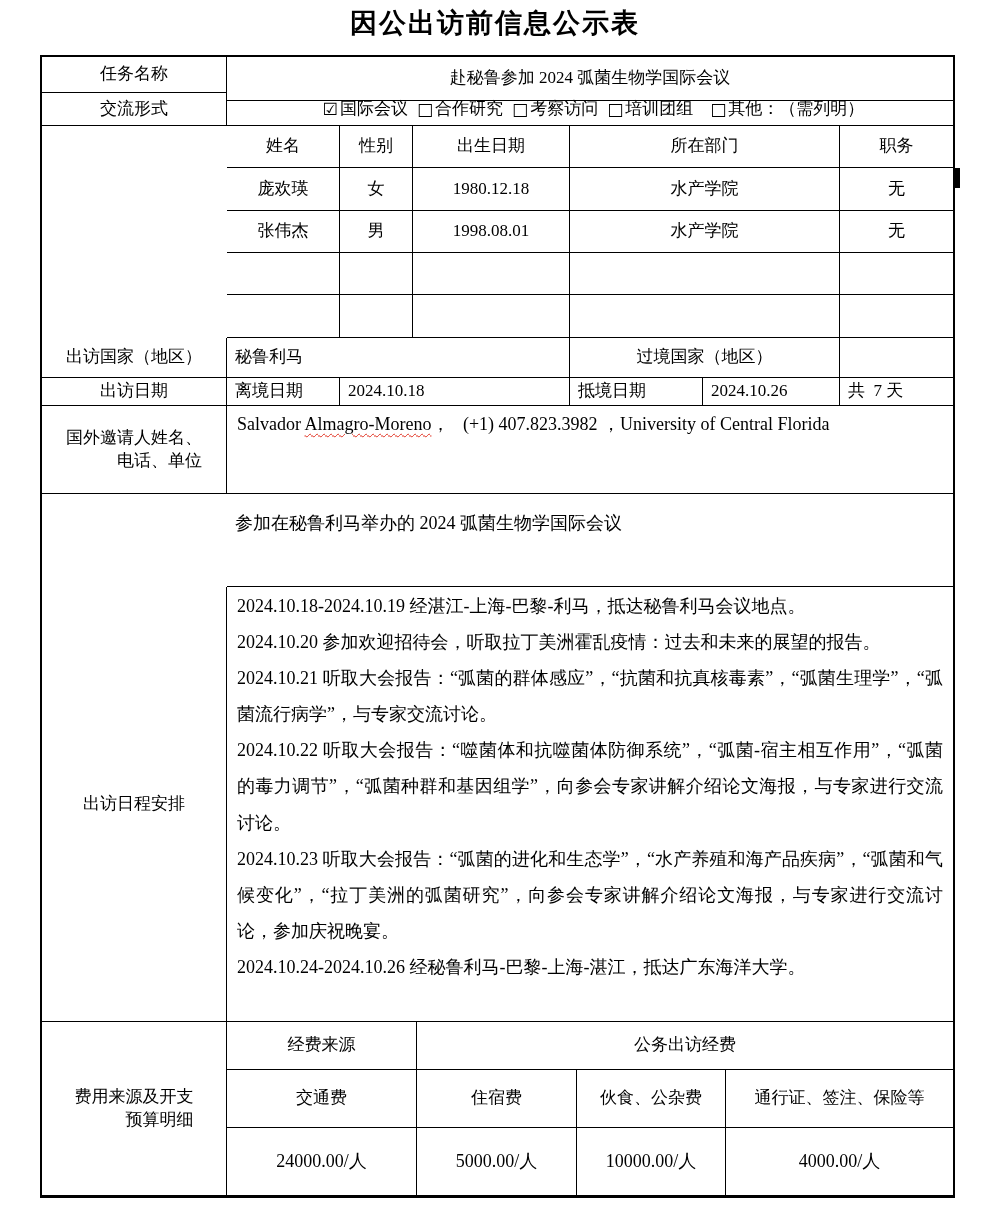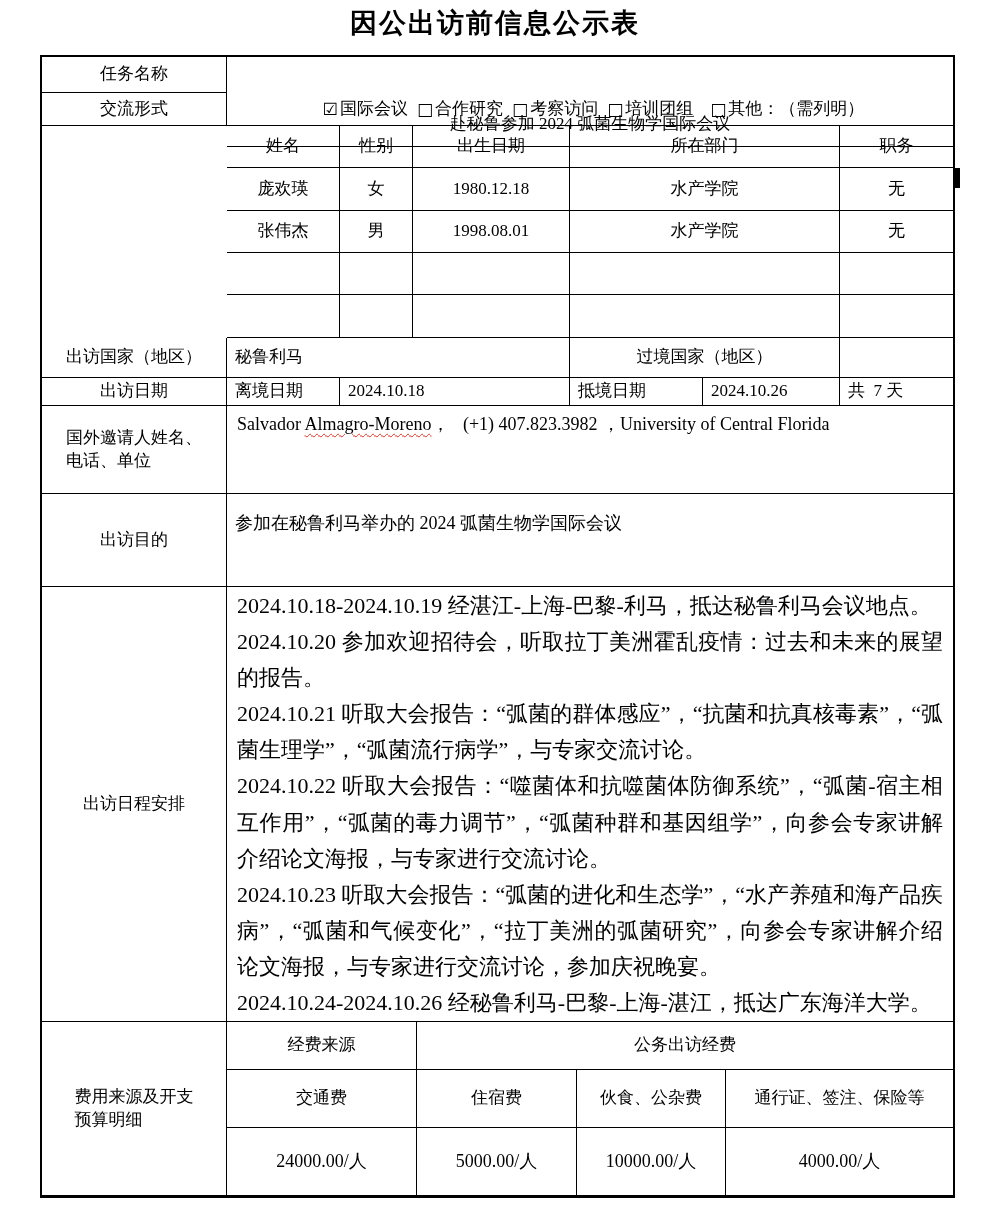--- a/index.html
+++ b/index.html
@@ -10,53 +10,53 @@
   .doc-title{
     position:absolute;left:0;top:5px;width:990px;text-align:center;
     font-size:27px;font-weight:bold;letter-spacing:2px;
   }
   .tbl{
     position:absolute;left:40px;top:55px;width:915px;height:1143px;
     border:2px solid #000;border-bottom-width:3px;box-sizing:border-box;
   }
   .cell{
     position:absolute;box-sizing:border-box;display:flex;
-    align-items:center;justify-content:center;text-align:left;
+    align-items:center;justify-content:center;text-align:right;
     font-size:17px;line-height:1.35;overflow:hidden;
   }
   .br{border-right:1.5px solid #000;}
   .bb{border-bottom:1.5px solid #000;}
   .left{justify-content:flex-start;text-align:left;padding:0 8px;}
   .topleft{align-items:flex-start;justify-content:flex-start;text-align:left;padding:6px 10px;}
   .prewrap{white-space:pre-wrap;}
   .preline{white-space:pre-line;}
   .opts{display:flex;align-items:center;gap:9px;padding-left:7px;}
   .opt{display:flex;align-items:center;}
   .opt-box{font-family:"DejaVu Sans",sans-serif;font-size:17px;margin-right:2px;}
   .opt-last{margin-left:8px;}
   .itin{
     display:block;padding:1px 10px 0 10px;text-align:justify;
-    font-size:22px;line-height:36.1px;
+    font-size:18px;line-height:36.1px;
   }
   .itin p{margin:0;}
   .inviter-text{font-size:18px;line-height:1.4;}
   .spell{text-decoration:underline wavy #e03020 1px;text-underline-offset:3px;}
   .fee-val{font-size:18px;}
   .purpose-val{align-items:flex-start;padding-top:17px;font-size:18px;}
   .cursor-mark{position:absolute;left:955px;top:168px;width:5px;height:20px;background:#000;}
 </style>
 </head>
 <body>
 
 <div class="doc-title">因公出访前信息公示表</div>
 
 <div class="tbl">
 
   <div class="cell br bb" style="left:0;top:0;width:185px;height:36px;">任务名称</div>
-  <div class="cell bb" style="left:185px;top:0;width:726px;height:44px;margin-top:46px;">赴秘鲁参加 2024 弧菌生物学国际会议</div>
+  <div class="cell bb" style="left:185px;top:0;width:726px;height:44px;">赴秘鲁参加 2024 弧菌生物学国际会议</div>
 
   <div class="cell br bb" style="left:0;top:36px;width:185px;height:33px;">交流形式</div>
   <div class="cell bb opts" style="left:185px;top:36px;width:726px;height:33px;">
     <span class="opt">
         <span class="opt-box">☑</span>
         <span>国际会议</span>
       </span>
     <span class="opt">
         <span class="opt-box">□</span>
         <span>合作研究</span>
@@ -117,21 +117,20 @@
   <div class="cell br bb left" style="left:528px;top:321px;width:133px;height:28px;">抵境日期</div>
   <div class="cell br bb left" style="left:661px;top:321px;width:137px;height:28px;">2024.10.26</div>
   <div class="cell bb left prewrap" style="left:798px;top:321px;width:113px;height:28px;">共  7 天</div>
 
   <div class="cell br bb preline" style="left:0;top:349px;width:185px;height:88px;">国外邀请人姓名、
 电话、单位</div>
   <div class="cell bb topleft" style="left:185px;top:349px;width:726px;height:88px;">
     <span class="inviter-text prewrap"><span>Salvador </span><span class="spell">Almagro-Moreno</span><span>，   (+1) 407.823.3982 ，University of Central Florida</span></span>
   </div>
 
-  <div class="cell br bb" style="left:0;top:437px;width:185px;height:93px;">出访目的</div>
   <div class="cell bb left purpose-val" style="left:185px;top:437px;width:726px;height:93px;">参加在秘鲁利马举办的 2024 弧菌生物学国际会议</div>
 
   <div class="cell br bb" style="left:0;top:530px;width:185px;height:435px;">出访日程安排</div>
   <div class="cell bb itin" style="left:185px;top:530px;width:726px;height:435px;">
     <p>2024.10.18-2024.10.19 经湛江-上海-巴黎-利马，抵达秘鲁利马会议地点。</p>
     <p>2024.10.20 参加欢迎招待会，听取拉丁美洲霍乱疫情：过去和未来的展望的报告。</p>
     <p>2024.10.21 听取大会报告：“弧菌的群体感应”，“抗菌和抗真核毒素”，“弧菌生理学”，“弧菌流行病学”，与专家交流讨论。</p>
     <p>2024.10.22 听取大会报告：“噬菌体和抗噬菌体防御系统”，“弧菌-宿主相互作用”，“弧菌的毒力调节”，“弧菌种群和基因组学”，向参会专家讲解介绍论文海报，与专家进行交流讨论。</p>
     <p>2024.10.23 听取大会报告：“弧菌的进化和生态学”，“水产养殖和海产品疾病”，“弧菌和气候变化”，“拉丁美洲的弧菌研究”，向参会专家讲解介绍论文海报，与专家进行交流讨论，参加庆祝晚宴。</p>
     <p>2024.10.24-2024.10.26 经秘鲁利马-巴黎-上海-湛江，抵达广东海洋大学。</p>

